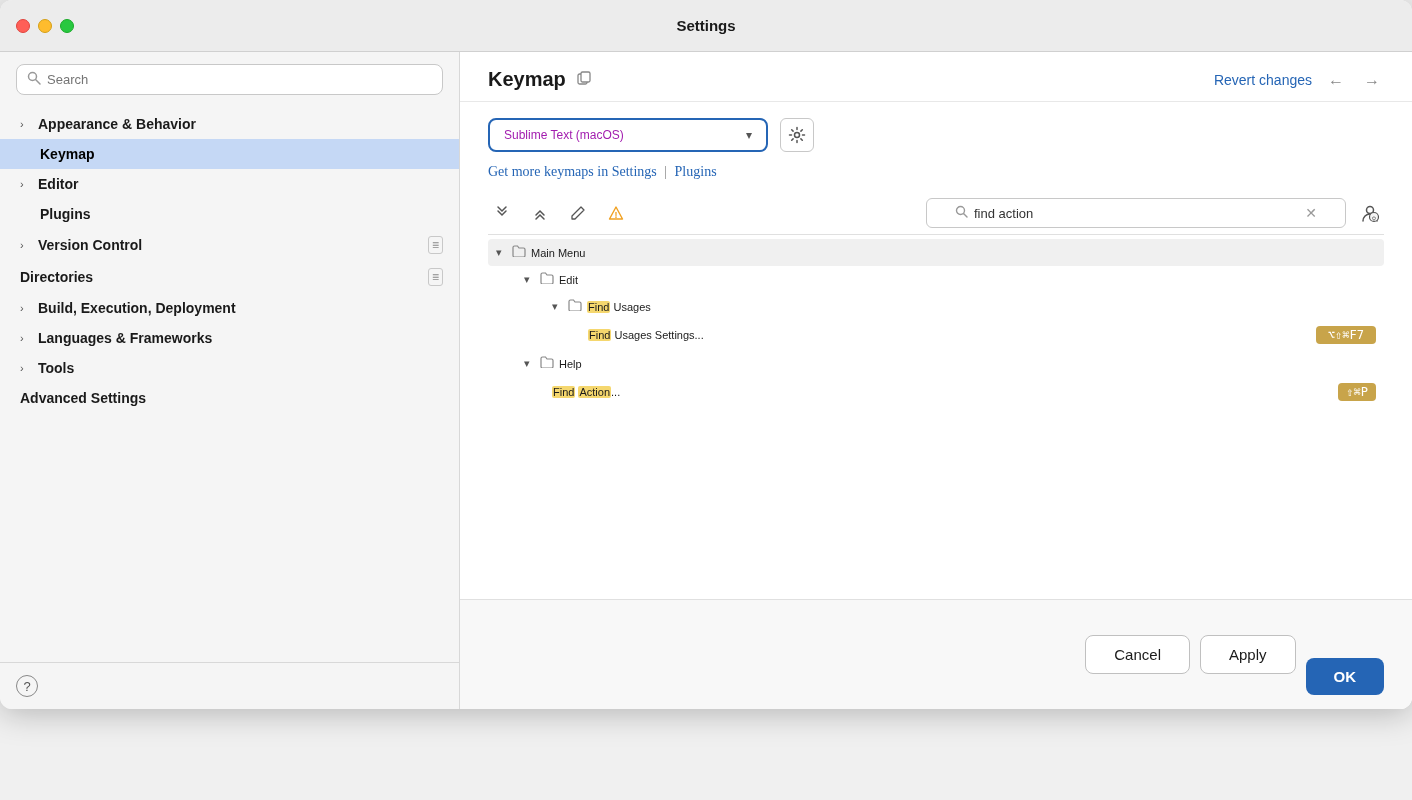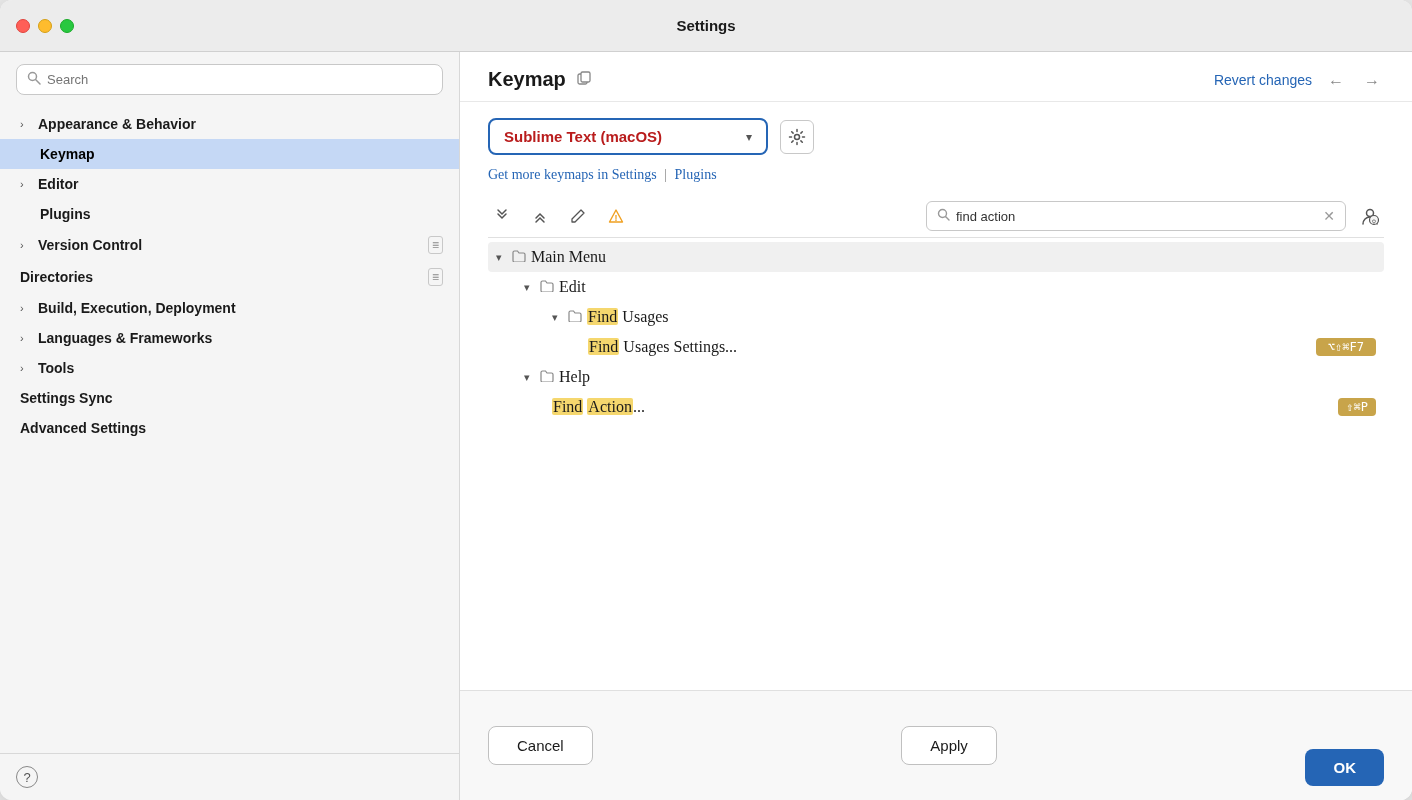--- a/index.html
+++ b/index.html
@@ -8,21 +8,21 @@
       background: #f0f0f0;
       width: 1412px;
       height: 800px;
       display: flex;
       flex-direction: column;
       overflow: hidden;
     }
 
     .window {
       width: 1412px;
-      height: 800px;
+      height: 709px;
       background: #f5f5f5;
       border-radius: 12px;
       display: flex;
       flex-direction: column;
       overflow: hidden;
       box-shadow: 0 4px 32px rgba(0,0,0,0.25);
     }
 
     
     .title-bar {
@@ -214,23 +214,23 @@
       align-items: center;
       border: 2px solid #2565b5;
       border-radius: 8px;
       padding: 8px 14px;
       background: #fff;
       cursor: pointer;
       gap: 8px;
       min-width: 280px;
     }
     .keymap-dropdown-label {
-      font-size: 15px;
-      font-weight: 700;
-      color: #b91c1c;
+      font-size: 12px;
+      font-weight: 400;
+      color: #a21caf;
       flex: 1;
     }
     .keymap-dropdown-arrow {
       font-size: 12px;
       color: #555;
     }
     .gear-btn {
       width: 34px;
       height: 34px;
       border: 1px solid #c8c8c8;
@@ -289,21 +289,21 @@
       border: none;
       background: transparent;
     }
 
     .toolbar-search {
       flex: 1;
       display: flex;
       align-items: center;
       border: 1px solid #c8c8c8;
       border-radius: 6px;
-      padding: 5px 10px;
+      padding: 5px 28px;
       background: #fff;
       gap: 6px;
       margin-left: auto;
       max-width: 420px;
     }
     .toolbar-search-input {
       border: none;
       outline: none;
       font-size: 13px;
       color: #333;
@@ -352,24 +352,23 @@
       width: 16px;
       flex-shrink: 0;
     }
     .tree-folder-icon {
       font-size: 13px;
       color: #888;
       margin-right: 5px;
       flex-shrink: 0;
     }
     .tree-item-label {
-      font-size: 16px;
+      font-size: 11px;
       color: #1a1a1a;
       flex: 1;
-      font-family: Liberation Serif, serif;
     }
     .tree-shortcut {
       font-size: 12px;
       background: #c8a44a;
       color: #fff;
       padding: 2px 12px;
       border-radius: 4px;
       font-family: monospace;
       margin-left: auto;
       flex-shrink: 0;
@@ -387,21 +386,21 @@
 
     .highlight {
       background: #f5d76e;
       border-radius: 2px;
       padding: 0 1px;
     }
 
     
     .content-footer {
       display: flex;
-      justify-content: space-between;
+      justify-content: flex-end;
       align-items: center;
       gap: 10px;
       padding: 14px 28px;
       border-top: 1px solid #e0e0e0;
       background: #f8f8f8;
       flex-shrink: 0;
     }
     .btn {
       padding: 10px 28px;
       border-radius: 8px;
@@ -498,23 +497,20 @@
         <div class="sidebar-item">
           <span class="chevron">›</span>
           <span class="sidebar-item-label bold">Languages &amp; Frameworks</span>
         </div>
 
         <div class="sidebar-item">
           <span class="chevron">›</span>
           <span class="sidebar-item-label bold">Tools</span>
         </div>
 
-        <div class="sidebar-item">
-          <span class="sidebar-item-label bold">Settings Sync</span>
-        </div>
 
         <div class="sidebar-item">
           <span class="sidebar-item-label bold">Advanced Settings</span>
         </div>
       </div>
 
       <div class="sidebar-bottom">
         <div class="help-btn">?</div>
       </div>
     </div>

